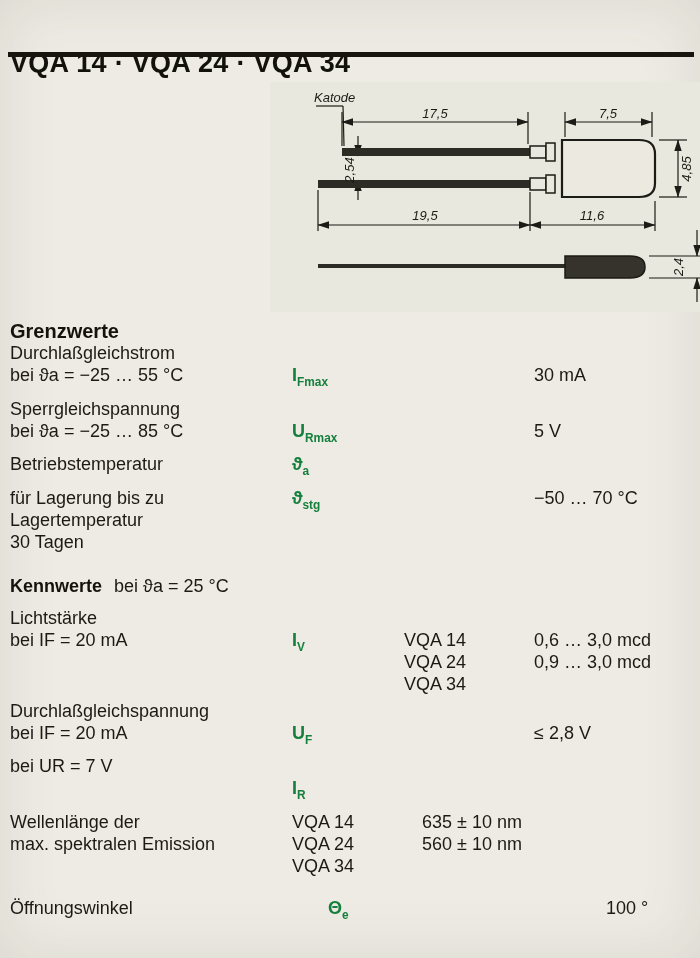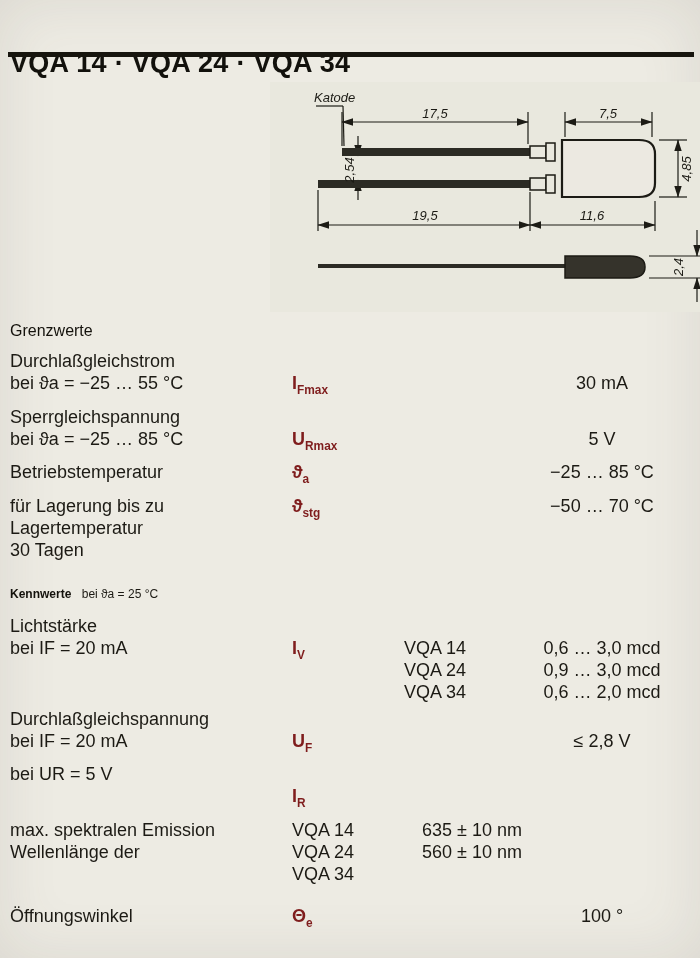--- a/index.html
+++ b/index.html
@@ -9,30 +9,30 @@
     background:#edebe3; overflow:hidden; color:#1c1a14;
     box-shadow: inset 0 0 60px rgba(90,85,70,0.12);
   }
   .title {
     position:absolute; left:10px; top:9px;
     font-size:27px; font-weight:700; color:#12110c; letter-spacing:0.3px;margin-top:39px;
   }
   .title-rule { position:absolute; left:8px; top:52px; width:686px; height:5px; background:#17150e; }
   .drawing { position:absolute; left:270px; top:82px; width:430px; height:230px; }
   .content { position:absolute; left:10px; top:320px; width:660px; font-size:18px; line-height:22px; }
-  .sec-heading { font-weight:400; font-size:16px; margin-bottom:8px; color:#14120c; }
-  .kenn-heading { margin-top:22px; margin-bottom:10px; font-size:12px; }
+  .sec-heading { font-weight:700; font-size:20px; color:#14120c; }
+  .kenn-heading { margin-top:22px; margin-bottom:10px; font-size:18px; }
   .kenn-heading .bold { font-weight:700; color:#14120c; }
   .kenn-heading .rest { margin-left:7px; }
   .row { display:grid; grid-template-columns:282px 112px 1fr; margin-bottom:5px; }
-  .row.gap-top { margin-top:20px; }
-  .c-sym { font-weight:700; color:#7f1d1d; }
+  .row.gap-top { margin-top:20px;gap:36px; }
+  .c-sym { font-weight:700; color:#15803d; }
   .c-sym sub { font-size:0.66em; }
   .entry { display:grid; grid-template-columns:130px 1fr; }
-  .value { text-align:center; white-space:nowrap; }
+  .value { text-align:left; white-space:nowrap; }
   .pad2 .c-sym, .pad2 .c-entries { padding-top:22px; }
 </style>
 </head>
 <body>
 
 <div class="page">
 
   <div class="title">VQA 14 · VQA 24 · VQA 34</div>
   <div class="title-rule"></div>
 
@@ -137,21 +137,20 @@
     </div>
 
     <div class="row">
       <div class="c-label">
         <div>Betriebstemperatur</div>
       </div>
       <div class="c-sym"><span>ϑ</span><sub>a</sub></div>
       <div class="c-entries">
         <div class="entry">
           <span class="variant"></span>
-          <span class="value">−25 … 85 °C</span>
         </div>
       </div>
     </div>
 
     <div class="row">
       <div class="c-label">
         <div>für Lagerung bis zu</div>
         <div>Lagertemperatur</div>
         <div>30 Tagen</div>
       </div>
@@ -179,55 +178,54 @@
         <div class="entry">
           <span class="variant">VQA 14</span>
           <span class="value">0,6 … 3,0 mcd</span>
         </div>
         <div class="entry">
           <span class="variant">VQA 24</span>
           <span class="value">0,9 … 3,0 mcd</span>
         </div>
         <div class="entry">
           <span class="variant">VQA 34</span>
-          <span class="value">0,6 … 2,0 mcd</span>
         </div>
       </div>
     </div>
 
     <div class="row pad2">
       <div class="c-label">
         <div>Durchlaßgleichspannung</div>
         <div>bei IF = 20 mA</div>
       </div>
       <div class="c-sym"><span>U</span><sub>F</sub></div>
       <div class="c-entries">
         <div class="entry">
           <span class="variant"></span>
           <span class="value">≤ 2,8 V</span>
         </div>
       </div>
     </div>
 
     <div class="row pad2">
       <div class="c-label">
-        <div>bei UR = 5 V</div>
+        <div>bei UR = 7 V</div>
       </div>
       <div class="c-sym"><span>I</span><sub>R</sub></div>
       <div class="c-entries">
         <div class="entry">
           <span class="variant"></span>
         </div>
       </div>
     </div>
 
     <div class="row">
       <div class="c-label">
+        <div>Wellenlänge der</div>
         <div>max. spektralen Emission</div>
-        <div>Wellenlänge der</div>
       </div>
       <div class="c-entries">
         <div class="entry">
           <span class="variant">VQA 14</span>
           <span class="value">635 ± 10 nm</span>
         </div>
         <div class="entry">
           <span class="variant">VQA 24</span>
           <span class="value">560 ± 10 nm</span>
         </div>

